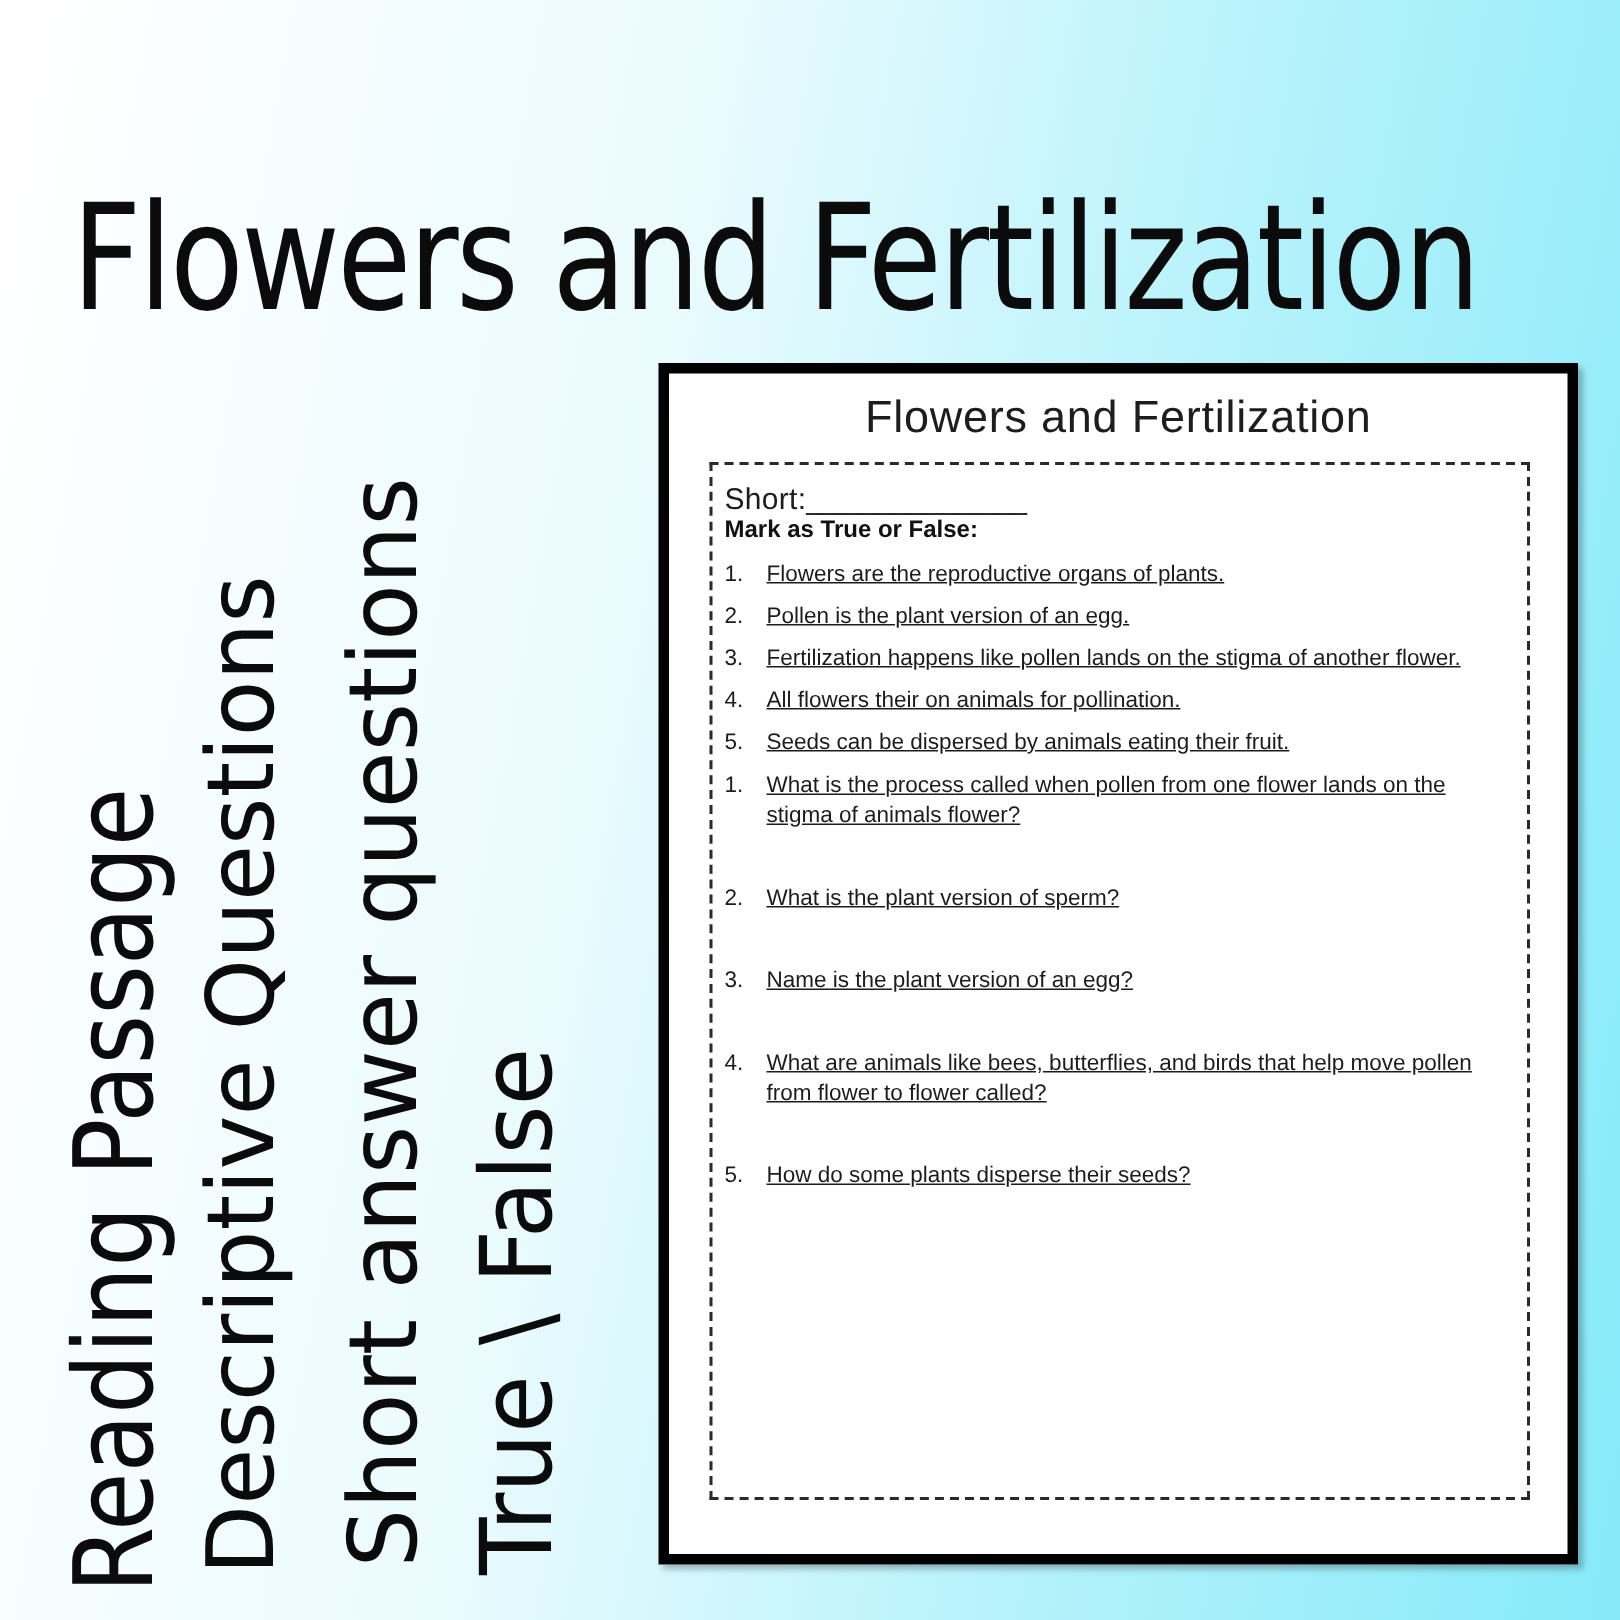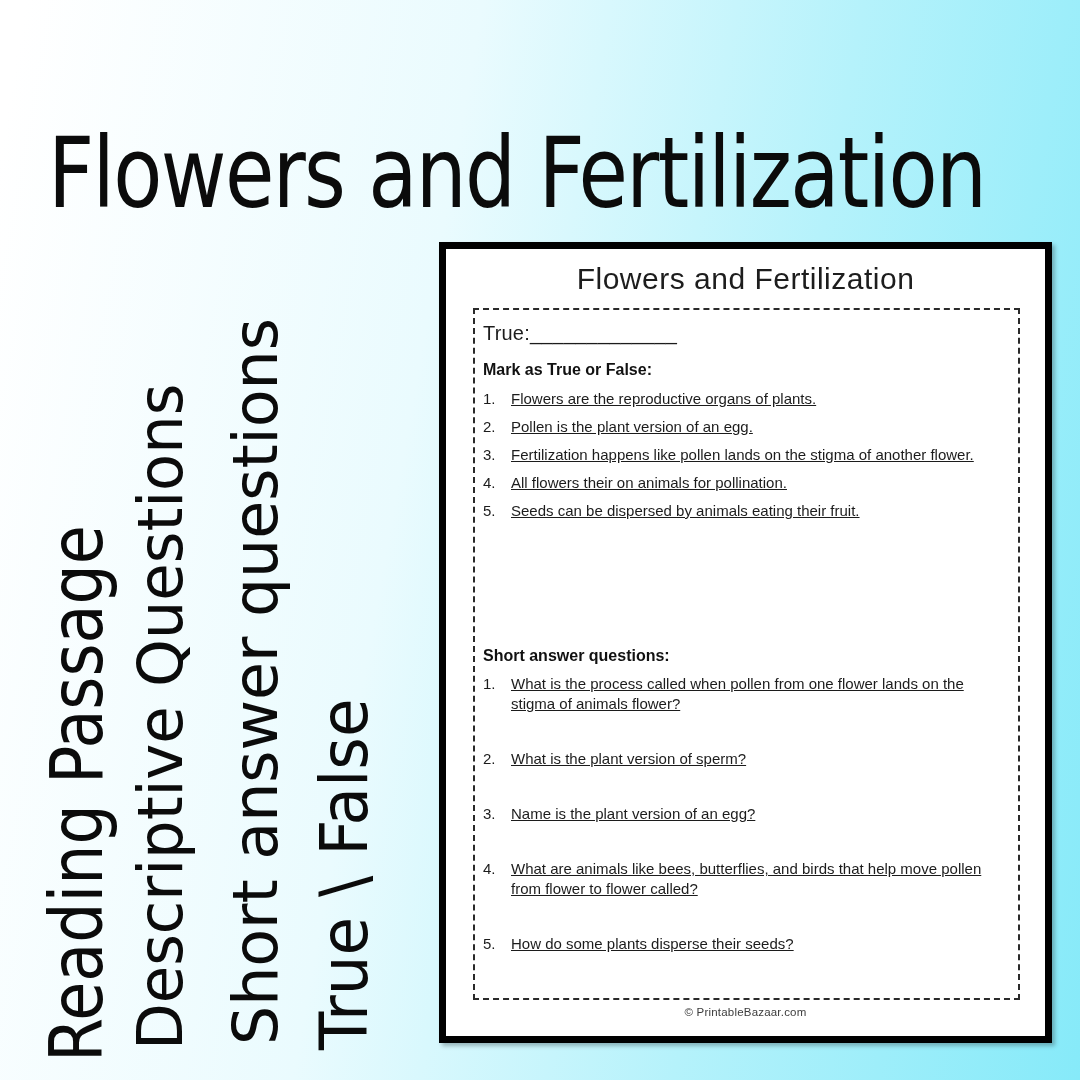--- a/index.html
+++ b/index.html
@@ -35,21 +35,21 @@
     font-size:30px;font-weight:400;color:#1d1d1d;letter-spacing:.5px;
   }
   .dashed-box{
     position:absolute;left:27px;top:59px;width:547px;height:692px;box-sizing:border-box;
     border:2px dashed #2a2a2a;padding:12px 12px 0 8px;
   }
   .name-date{display:flex;font-size:20px;color:#1c1c1c;letter-spacing:.2px;}
   .name-part{width:352px;white-space:nowrap;overflow:hidden;}
   .date-part{white-space:nowrap;}
   .sec-heading{font-size:16px;font-weight:bold;color:#111;}
-  .tf-heading{margin-top:16px;}
+  .tf-heading{}
   .tf-list{margin-top:10px;}
   .q-item{display:flex;font-size:15px;color:#1c1c1c;line-height:20px;}
   .tf-list .q-item{margin-bottom:8px;}
   .q-num{width:28px;flex:0 0 28px;}
   .q-text{width:500px;text-decoration:underline;}
   .sa-heading{margin-top:126px;}
   .sa-list{margin-top:9px;}
   .sa-list .q-item{margin-bottom:35px;}
   .page-footer{
     position:absolute;left:0;right:0;top:757px;text-align:center;
@@ -66,21 +66,21 @@
 <div class="vlabel v3">Short answer questions</div>
 <div class="vlabel v4">True \ False</div>
 
 <div class="page">
 
   <div class="page-title">Flowers and Fertilization</div>
 
   <div class="dashed-box">
 
     <div class="name-date">
-      <div class="date-part"><span>True:</span><span>_____________</span></div>
+      <div class="date-part"><span>Short:</span><span>_____________</span></div>
     </div>
 
     <div class="sec-heading tf-heading">Mark as True or False:</div>
 
     <div class="tf-list">
       <div class="q-item">
         <span class="q-num">1.</span>
         <span class="q-text">Flowers are the reproductive organs of plants.</span>
       </div>
       <div class="q-item">
@@ -94,21 +94,20 @@
       <div class="q-item">
         <span class="q-num">4.</span>
         <span class="q-text">All flowers their on animals for pollination.</span>
       </div>
       <div class="q-item">
         <span class="q-num">5.</span>
         <span class="q-text">Seeds can be dispersed by animals eating their fruit.</span>
       </div>
     </div>
 
-    <div class="sec-heading sa-heading">Short answer questions:</div>
 
     <div class="sa-list">
       <div class="q-item">
         <span class="q-num">1.</span>
         <span class="q-text">What is the process called when pollen from one flower lands on the stigma of animals flower?</span>
       </div>
       <div class="q-item">
         <span class="q-num">2.</span>
         <span class="q-text">What is the plant version of sperm?</span>
       </div>
@@ -121,14 +120,13 @@
         <span class="q-text">What are animals like bees, butterflies, and birds that help move pollen from flower to flower called?</span>
       </div>
       <div class="q-item">
         <span class="q-num">5.</span>
         <span class="q-text">How do some plants disperse their seeds?</span>
       </div>
     </div>
 
   </div>
 
-  <div class="page-footer">© PrintableBazaar.com</div>
 </div>
 
 </body></html>

